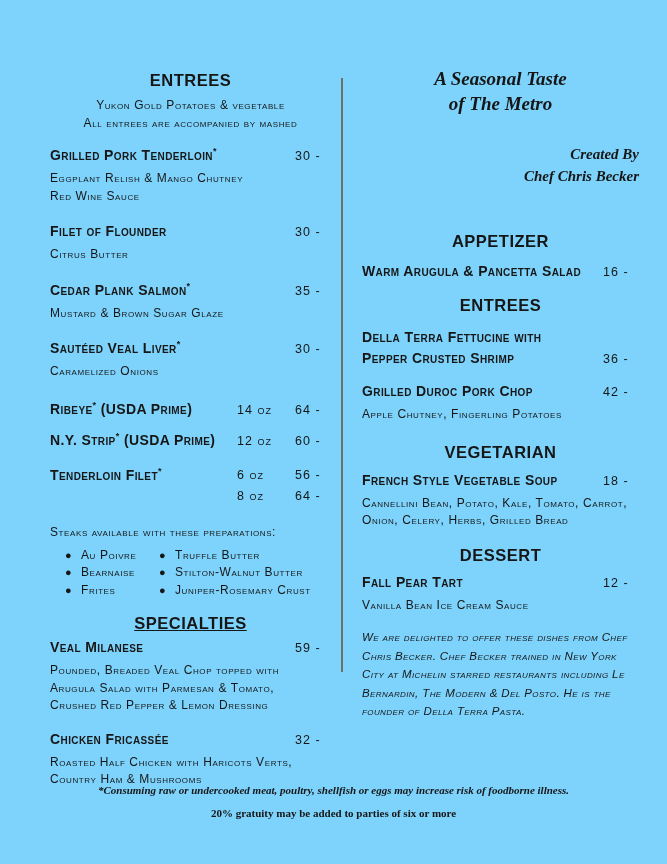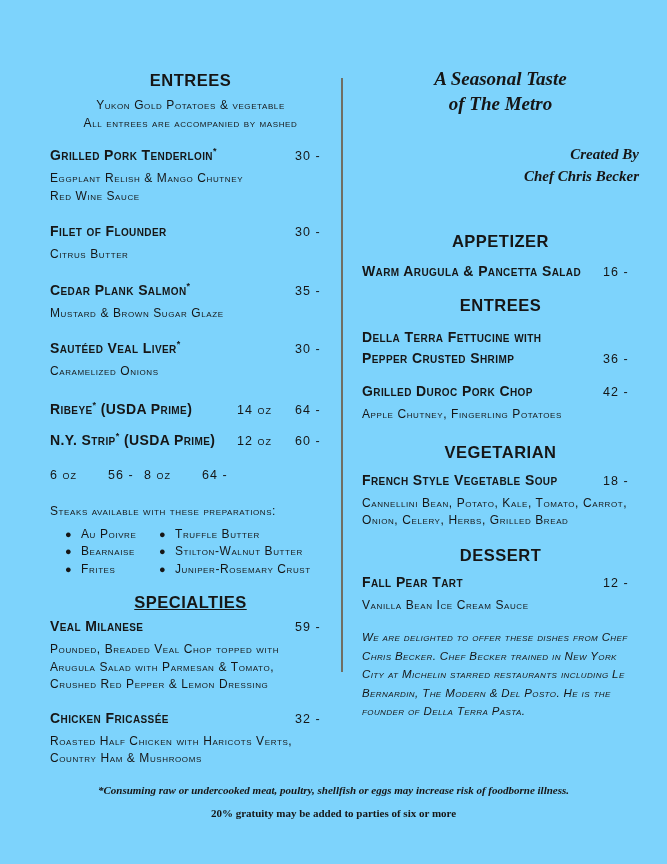--- a/index.html
+++ b/index.html
@@ -22,21 +22,21 @@
   .row{display:flex;align-items:baseline;}
   .item-name{
     flex:1;font-weight:700;font-size:14px;letter-spacing:.4px;line-height:17px;
   }
   sup.star{font-size:9px;line-height:0;}
   .price{width:36px;font-size:12.5px;letter-spacing:1px;text-align:left;white-space:nowrap;}
   .desc{margin-top:6px;font-size:12px;line-height:17.5px;letter-spacing:.6px;}
 
   .steak-row{margin-top:14px;}
   .size{width:58px;font-size:12.5px;letter-spacing:1px;white-space:nowrap;}
-  .opt-col{display:flex;flex-direction:row;align-items:flex-end;}
+  .opt-col{display:flex;flex-direction:column;align-items:flex-end;}
   .opt-line{display:flex;line-height:21px;}
 
   .prep-head{margin-top:18px;font-size:12px;letter-spacing:.6px;}
   .prep-cols{display:flex;margin-left:15px;margin-top:8px;}
   .prep-col1{width:94px;}
   .prep-col2{flex:1;}
   .prep-item{display:flex;font-size:12px;line-height:17.5px;letter-spacing:.6px;}
   .bullet{width:16px;font-size:11px;}
 
   .spec-h{margin-top:14px;text-decoration:underline;}
@@ -126,20 +126,21 @@
     <div class="menu-item steak-row">
       <div class="row">
         <span class="item-name sc"><span>N.Y. Strip</span><sup class="star">*</sup><span> (USDA Prime)</span></span>
         <span class="size sc">12 oz</span>
         <span class="price">60 -</span>
       </div>
     </div>
 
     <div class="menu-item steak-row" style="margin-top:16px;">
       <div class="row" style="align-items:flex-start;">
+        <span class="item-name sc" style="line-height:21px;"><span>Tenderloin Filet</span><sup class="star">*</sup></span>
         <span class="opt-col">
           <span class="opt-line">
             <span class="size sc">6 oz</span>
             <span class="price">56 -</span>
           </span>
           <span class="opt-line">
             <span class="size sc">8 oz</span>
             <span class="price">64 -</span>
           </span>
         </span>

